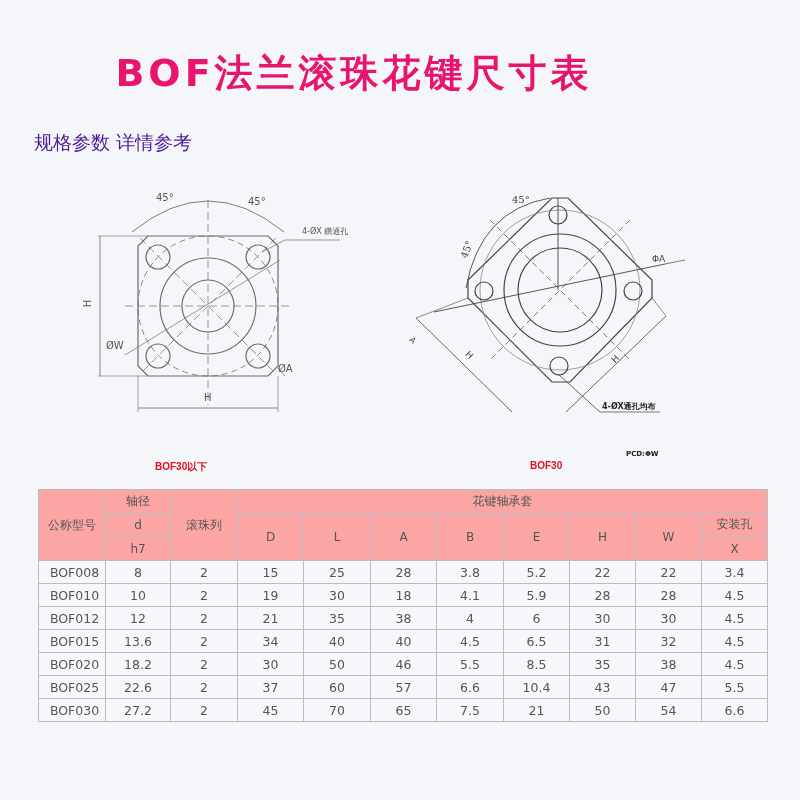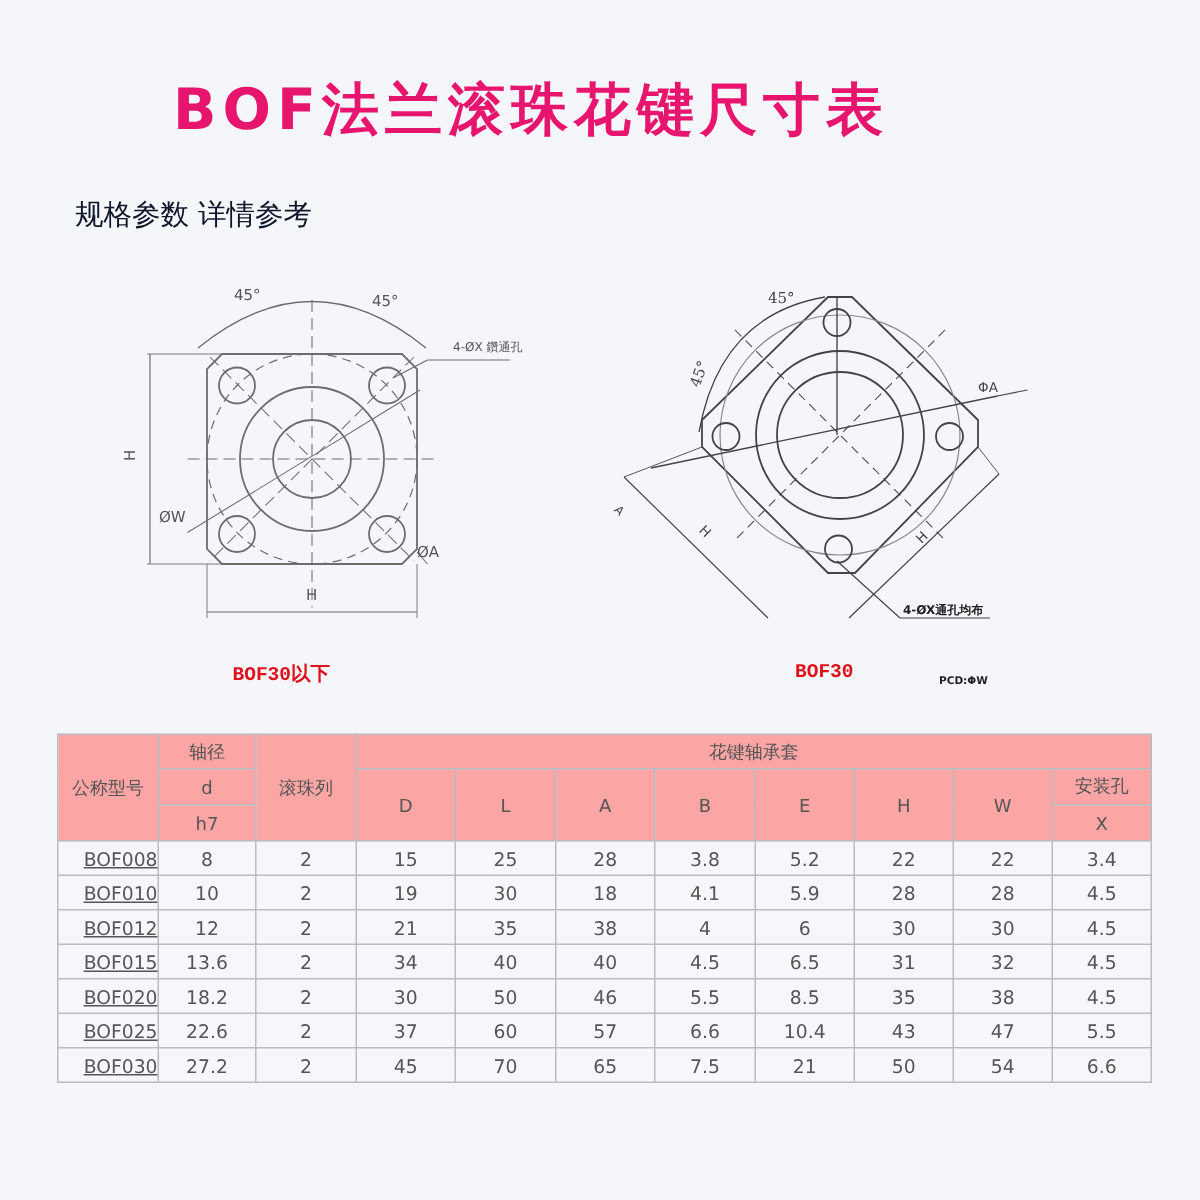--- a/index.html
+++ b/index.html
@@ -8,45 +8,46 @@
     background:#f5f6fa;
     font-family:"DejaVu Sans", sans-serif;
     position:relative;
   }
   .title {
     position:absolute; left:0; top:48px; width:708px; text-align:center;
     font-size:38px; font-weight:bold; letter-spacing:4px;
     font-family:"DejaVu Sans", sans-serif;
   }
   .subtitle {
-    position:absolute; left:50px; top:130px; font-size:19px; color:#0f172a;
+    position:absolute; left:34px; top:130px; font-size:19px; color:#4c1d95;
     font-family:"DejaVu Sans", sans-serif;
   }
   .diagram { position:absolute; }
   .diagram svg { display:block; }
   .caption {
-    position:absolute; font-size:13px; font-weight:bold;
-    font-family:Liberation Mono, monospace;
+    position:absolute; font-size:10px; font-weight:bold;
+    font-family:Liberation Sans, sans-serif;
+    margin-top:20px;
   }
   table.spec {
     position:absolute; left:38px; top:489px;
     border-collapse:collapse;
     font-family:"DejaVu Sans", sans-serif;
     font-size:12px; color:#555;
   }
   table.spec td {
     border:1px solid #b9bcc0;
     text-align:center; padding:0;
   }
   table.spec tr.h1 td { height:22px; }
   table.spec tr.h2 td { height:23px; }
   table.spec tr.h3 td { height:23px; }
   table.spec tr.body td { height:22px; background:#f6f7fb; font-size:12.5px; }
   table.spec td.hd { background:#fca5a5; color:#555; }
-  table.spec tr.body td:first-child { text-align:right; padding-left:5px;text-decoration:underline; }
+  table.spec tr.body td:first-child { text-align:center; padding-left:5px; }
 </style>
 </head>
 <body>
 
 <div class="title" style="color: rgb(232, 21, 110);">BOF法兰滚珠花键尺寸表</div>
 <div class="subtitle">规格参数 详情参考</div>
 
 <div class="diagram" style="left:80px; top:180px;">
   <svg width="260" height="240" viewBox="0 0 260 240">
     <g stroke="#6d6d6d" fill="none" stroke-width="1.2">

